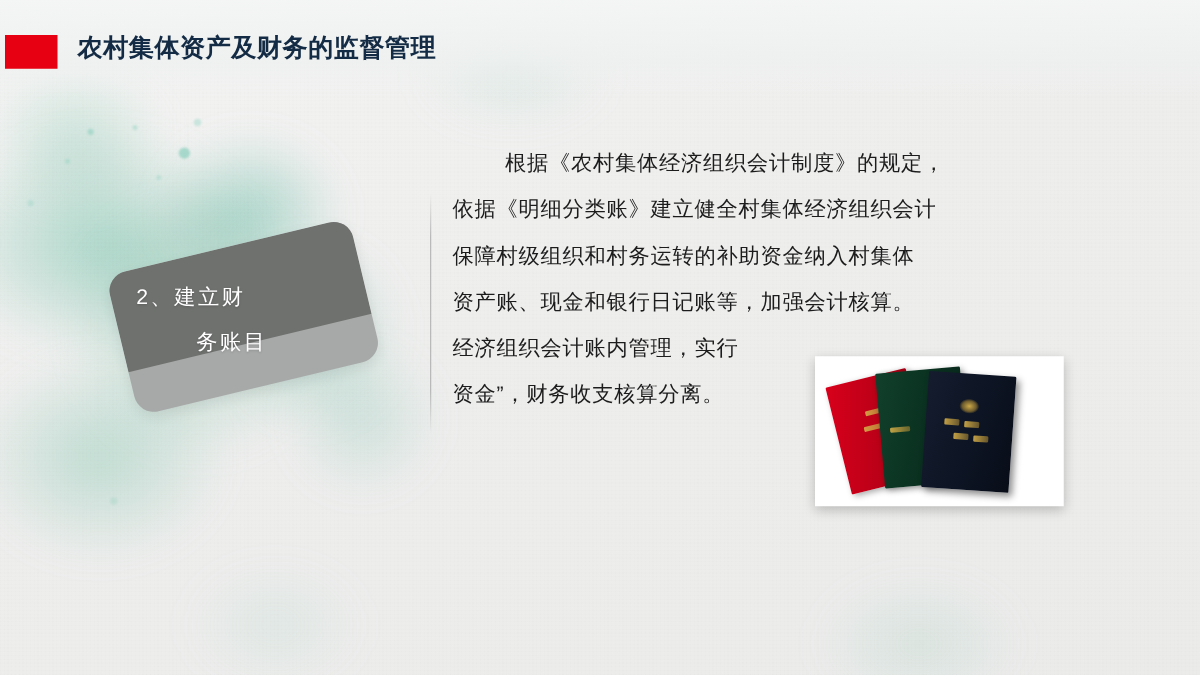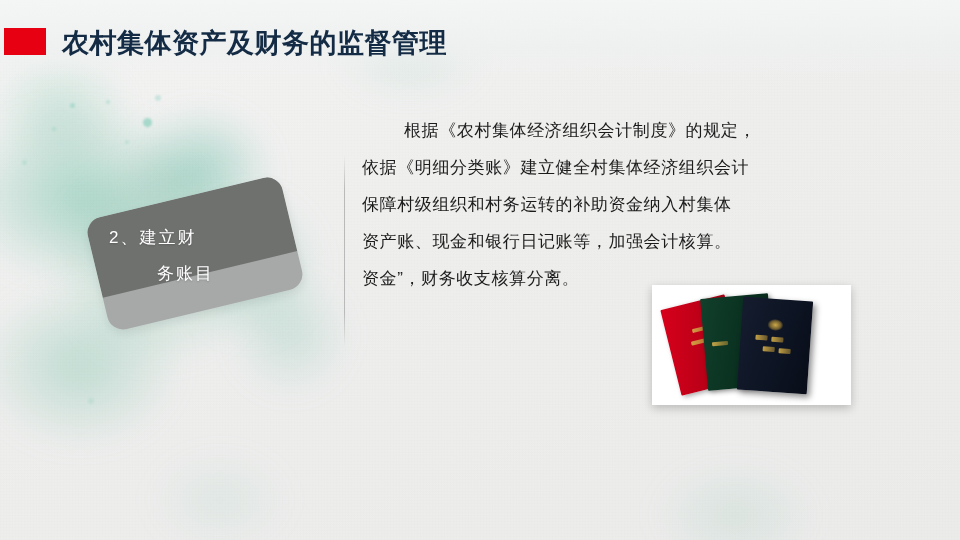--- a/index.html
+++ b/index.html
@@ -67,21 +67,21 @@
   .header {
     position: absolute; left: 0; top: 0; width: 960px; height: 78px;
     background: linear-gradient(180deg, rgba(244,246,245,.92) 0%, rgba(238,241,240,.75) 60%, rgba(238,240,239,0) 100%);
   }
   .header-mark {
     position: absolute; left: 4px; top: 28px; width: 42px; height: 27px;
     background: #e60012;
   }
   .header-title {
     position: absolute; left: 62px; top: 25px;
-    font-size: 27px; font-weight: bold; letter-spacing: .5px;
+    font-size: 20px; font-weight: bold; letter-spacing: .5px;
     color: #132b44;
     white-space: nowrap;
   }
 
   
   .callout-wrap {
     position: absolute;
     left: 95px; top: 196px;
     width: 200px; height: 115px;
     transform: rotate(-13.5deg);
@@ -223,20 +223,21 @@
     </div>
   </div>
 
   <div class="divider"></div>
 
   <div class="body-copy">
     <div class="copy-line indent">根据《农村集体经济组织会计制度》的规定，</div>
     <div class="copy-line">依据《明细分类账》建立健全村集体经济组织会计</div>
     <div class="copy-line">保障村级组织和村务运转的补助资金纳入村集体</div>
     <div class="copy-line">资产账、现金和银行日记账等，加强会计核算。</div>
+    <div class="copy-line">经济组织会计账内管理，实行</div>
     <div class="copy-line">资金”，财务收支核算分离。</div>
   </div>
 
   <div class="photo">
     <div class="book book-red">
       <div class="gold-bar" style="left:26px; top:26px; width:22px; height:4px;"></div>
       <div class="gold-bar" style="left:22px; top:38px; width:28px; height:4px;"></div>
     </div>
     <div class="book book-green">
       <div class="gold-bar" style="left:8px; top:44px; width:16px; height:4px;"></div>

